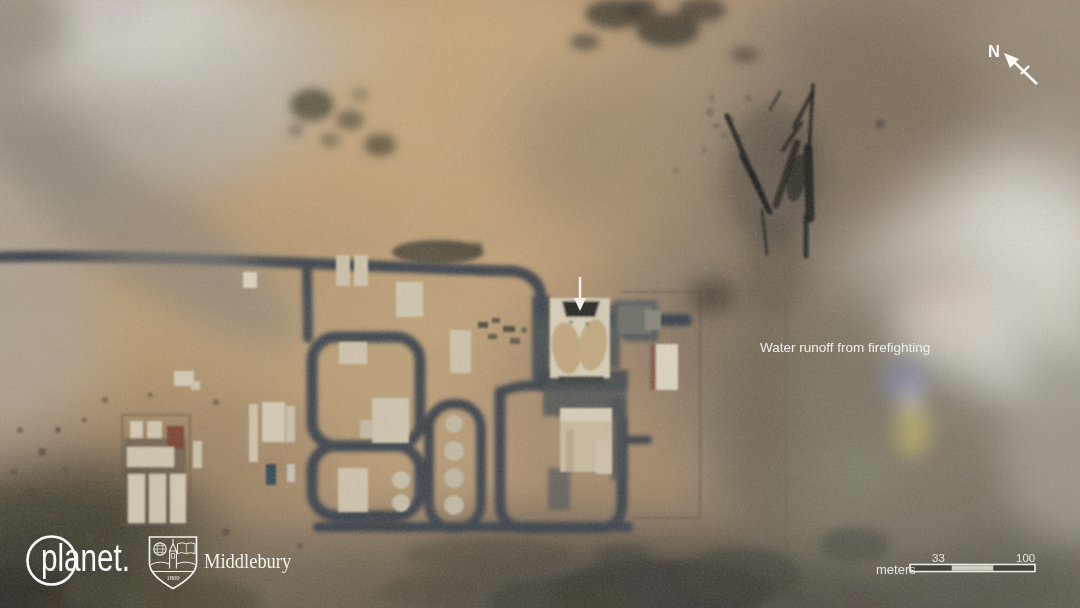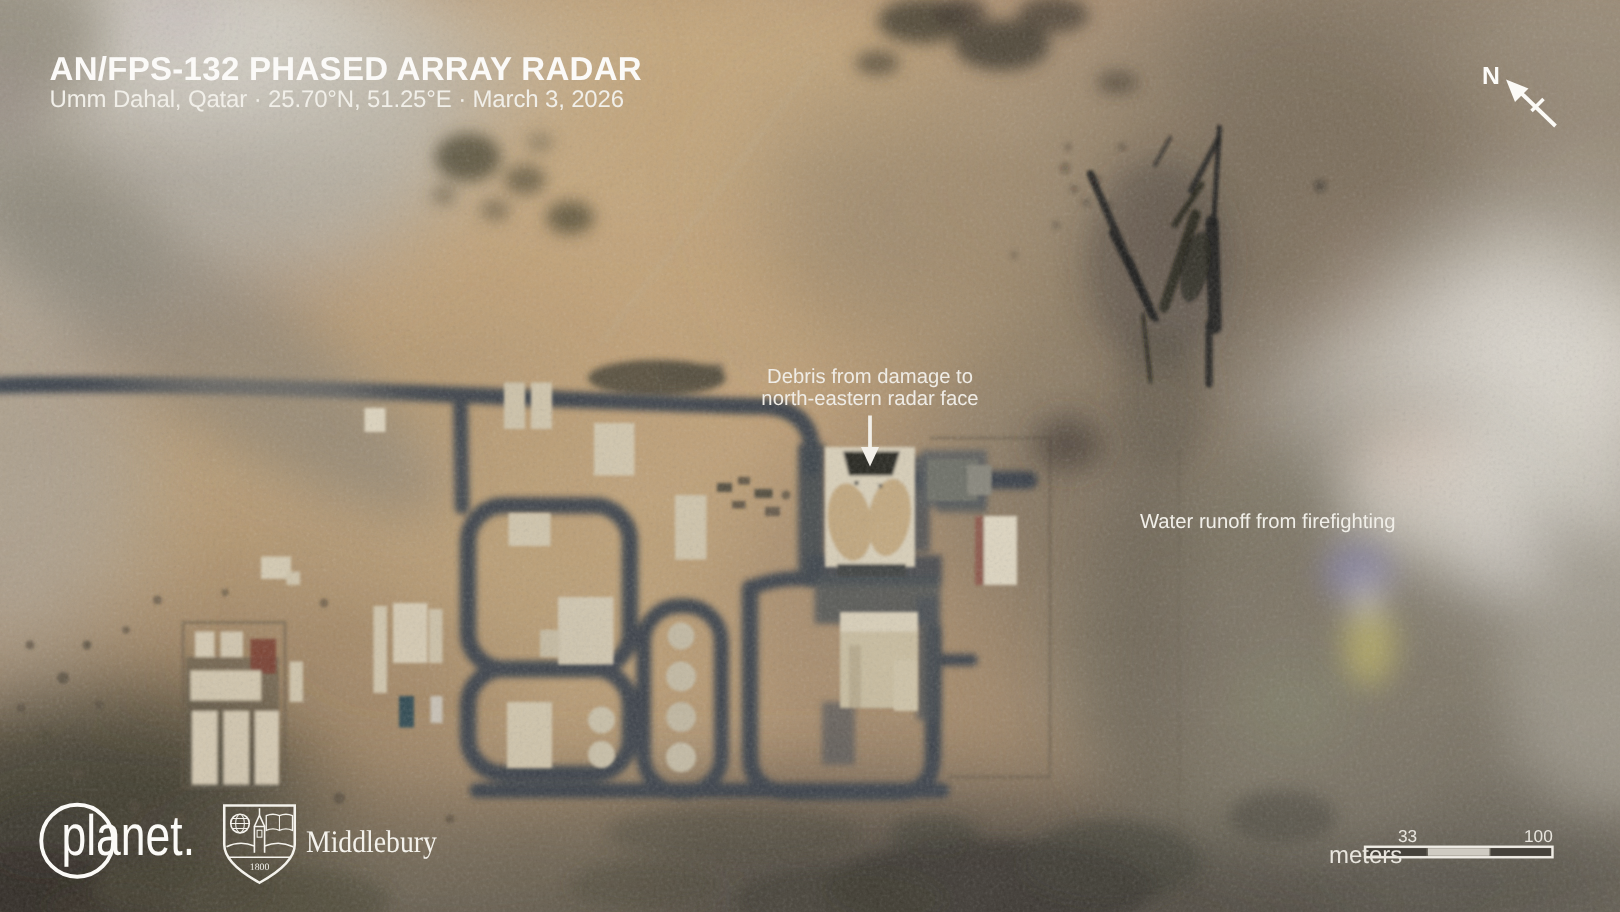--- a/index.html
+++ b/index.html
@@ -4,21 +4,21 @@
 <style>
 html,body{margin:0;padding:0;background:#000;}
 #stage{position:relative;width:1080px;height:608px;overflow:hidden;font-family:"Liberation Sans",sans-serif;background:#b29a7c;}
 #scene{position:absolute;left:0;top:0;}
 .txt{position:absolute;color:#f7f5f0;}
 #title{left:33px;top:33px;font-size:22px;font-weight:bold;letter-spacing:0.2px;color:#fbfaf8;}
 #subtitle{left:33px;top:58px;font-size:16px;color:#f1efe9;letter-spacing:-0.1px;}
 #debris{left:470px;top:243px;width:220px;text-align:center;font-size:13.5px;line-height:15px;color:#efece6;}
 #water{left:760px;top:340px;font-size:13.5px;color:#f1efe9;}
 #nlabel{left:988px;top:42px;font-size:16.5px;font-weight:bold;color:#fcfbf8;}
-#meters{left:876px;top:562px;width:32px;text-align:right;font-size:16px;color:#e8e5de;margin-left:10px;}
+#meters{left:876px;top:562px;width:32px;text-align:right;font-size:13px;color:#e8e5de;}
 #s33{left:932px;top:552px;width:40px;font-size:11.5px;color:#e8e5de;}
 #s100{left:1016px;top:552px;width:40px;text-align:left;font-size:11.5px;color:#e8e5de;}
 #planettext{left:41px;top:539px;font-size:38px;font-weight:400;color:#fbfaf7;transform:scaleX(0.78);transform-origin:left top;line-height:38px;letter-spacing:0px;}
 #midtext{left:204px;top:551px;font-family:"Liberation Serif",serif;font-size:21px;color:#f4f2ec;transform:scaleX(0.88);transform-origin:left top;line-height:21px;}
 </style>
 </head>
 <body>
 <div id="stage">
 <svg id="scene" width="1080" height="608" viewBox="0 0 1080 608">
 <defs>
@@ -350,23 +350,20 @@
 
   <g>
     <rect x="910" y="564.5" width="125" height="7" fill="none" stroke="#f0ede6" stroke-width="1.6"></rect>
     <rect x="911" y="565.5" width="40" height="5" fill="#46423b"></rect>
     <rect x="952" y="565.5" width="41" height="5" fill="#cfcbc2"></rect>
     <rect x="994" y="565.5" width="40" height="5" fill="#46423b"></rect>
   </g>
 </g>
 </svg>
 
-<div id="title" class="txt">AN/FPS-132 PHASED ARRAY RADAR</div>
-<div id="subtitle" class="txt">Umm Dahal, Qatar · 25.70°N, 51.25°E · March 3, 2026</div>
-<div id="debris" class="txt">Debris from damage to<br>north-eastern radar face</div>
 <div id="water" class="txt">Water runoff from firefighting</div>
 <div id="nlabel" class="txt">N</div>
 <div id="meters" class="txt">meters</div>
 <div id="s33" class="txt">33</div>
 <div id="s100" class="txt">100</div>
 <div id="planettext" class="txt">planet.</div>
 <div id="midtext" class="txt">Middlebury</div>
 </div>
 
 </body></html>

